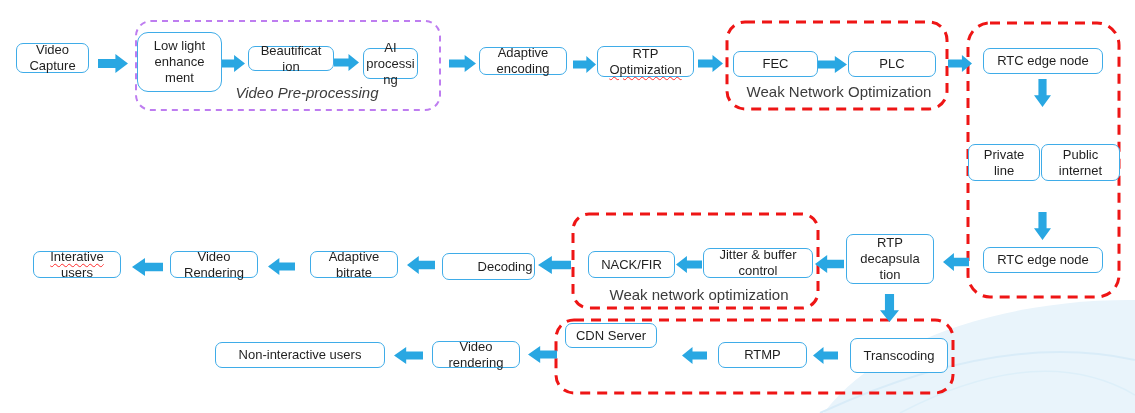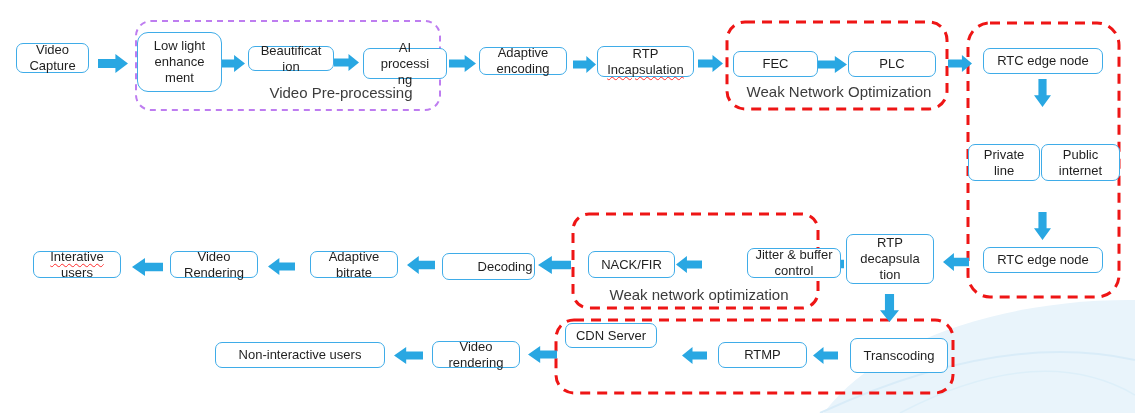--- a/index.html
+++ b/index.html
@@ -45,54 +45,54 @@
   </svg>
 
   <svg class="layer" viewBox="0 0 1135 413">
     <rect x="136" y="21" width="304" height="89" rx="15" fill="none" stroke="#BE7DF0" stroke-width="2" stroke-dasharray="6 5"></rect>
     <rect x="727" y="22" width="220" height="87" rx="18" fill="none" stroke="#EE1515" stroke-width="3" stroke-dasharray="10 7"></rect>
     <rect x="968" y="23" width="151" height="274" rx="22" fill="none" stroke="#EE1515" stroke-width="3" stroke-dasharray="10 7"></rect>
     <rect x="573" y="214" width="245" height="94" rx="16" fill="none" stroke="#EE1515" stroke-width="3" stroke-dasharray="10 7"></rect>
     <rect x="556" y="320" width="397" height="73" rx="18" fill="none" stroke="#EE1515" stroke-width="3" stroke-dasharray="10 7"></rect>
   </svg>
 
-  <div class="glabel" style="left:260px;top:84px;width:162px;">Video Pre-processing</div>
+  <div class="glabel" style="left:226px;top:84px;width:162px;font-style:italic;">Video Pre-processing</div>
   <div class="glabel" style="left:731px;top:83px;width:216px;">Weak Network Optimization</div>
   <div class="glabel" style="left:584px;top:286px;width:230px;">Weak network optimization</div>
 
   <div class="node" style="left:16px;top:43px;width:73px;height:30px;">Video
 Capture</div>
   <div class="node" style="left:137px;top:32px;width:85px;height:60px;border-radius:11px;">Low light
 enhance
 ment</div>
   <div class="node" style="left:248px;top:46px;width:86px;height:25px;">Beautificat
 ion</div>
-  <div class="node" style="left:363px;top:48px;width:84px;height:31px;">AI
+  <div class="node" style="left:363px;top:48px;width:55px;height:31px;">AI
 processi
 ng</div>
   <div class="node" style="left:479px;top:47px;width:88px;height:28px;">Adaptive
 encoding</div>
   <div class="node" style="left:597px;top:46px;width:97px;height:31px;">
     <span>RTP</span>
-    <span class="sq">Incapsulation</span>
+    <span class="sq">Optimization</span>
   </div>
   <div class="node" style="left:733px;top:51px;width:85px;height:26px;">FEC</div>
   <div class="node" style="left:848px;top:51px;width:88px;height:26px;">PLC</div>
 
   <div class="node" style="left:983px;top:48px;width:120px;height:26px;">RTC edge node</div>
   <div class="node" style="left:968px;top:144px;width:72px;height:37px;">Private
 line</div>
   <div class="node" style="left:1041px;top:144px;width:79px;height:37px;">Public
 internet</div>
   <div class="node" style="left:983px;top:247px;width:120px;height:26px;">RTC edge node</div>
 
   <div class="node" style="left:846px;top:234px;width:88px;height:50px;">RTP
 decapsula
 tion</div>
-  <div class="node" style="left:703px;top:248px;width:94px;height:30px;margin-left:44px;">Jitter &amp; buffer
+  <div class="node" style="left:703px;top:248px;width:110px;height:30px;">Jitter &amp; buffer
 control</div>
   <div class="node" style="left:588px;top:251px;width:87px;height:27px;">NACK/FIR</div>
   <div class="node" style="left:442px;top:253px;width:93px;height:27px;padding-left:33px;">Decoding</div>
   <div class="node" style="left:310px;top:251px;width:88px;height:27px;">Adaptive
 bitrate</div>
   <div class="node" style="left:170px;top:251px;width:88px;height:27px;">Video
 Rendering</div>
   <div class="node" style="left:33px;top:251px;width:88px;height:27px;">
     <span class="sq">Interative</span>
     <span>users</span>

